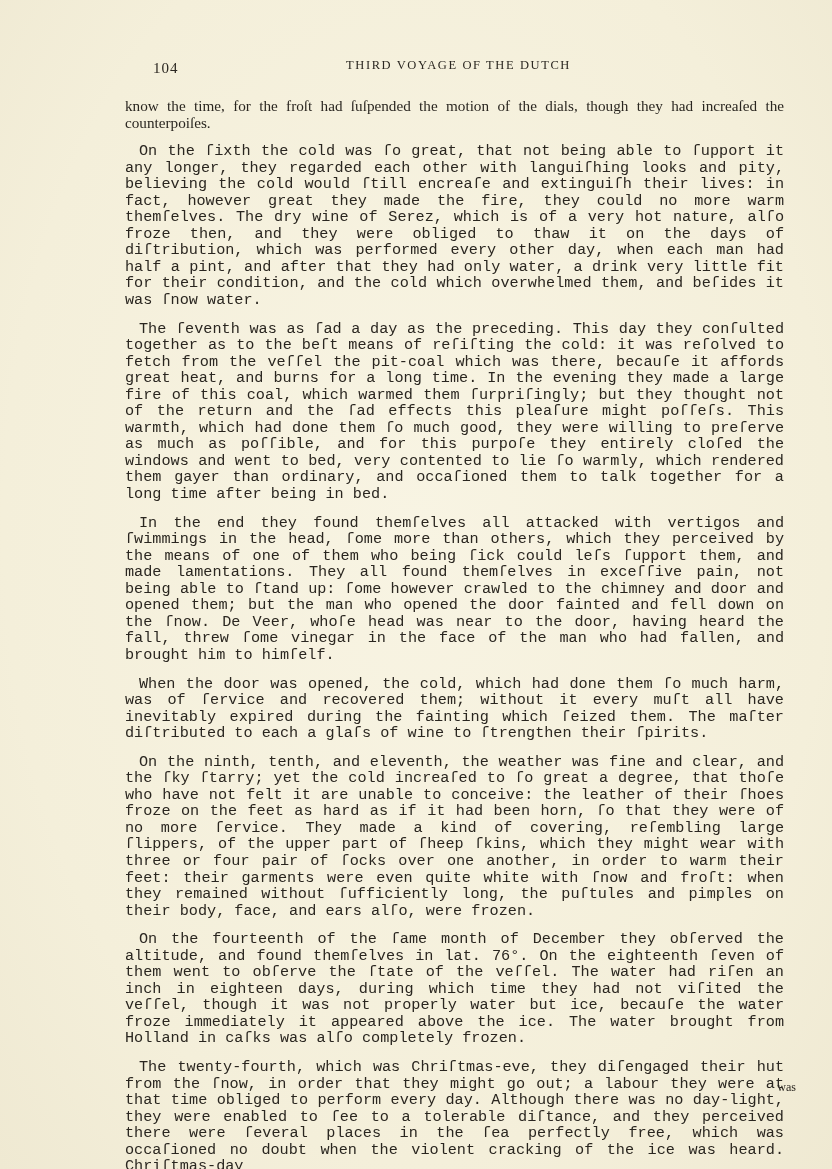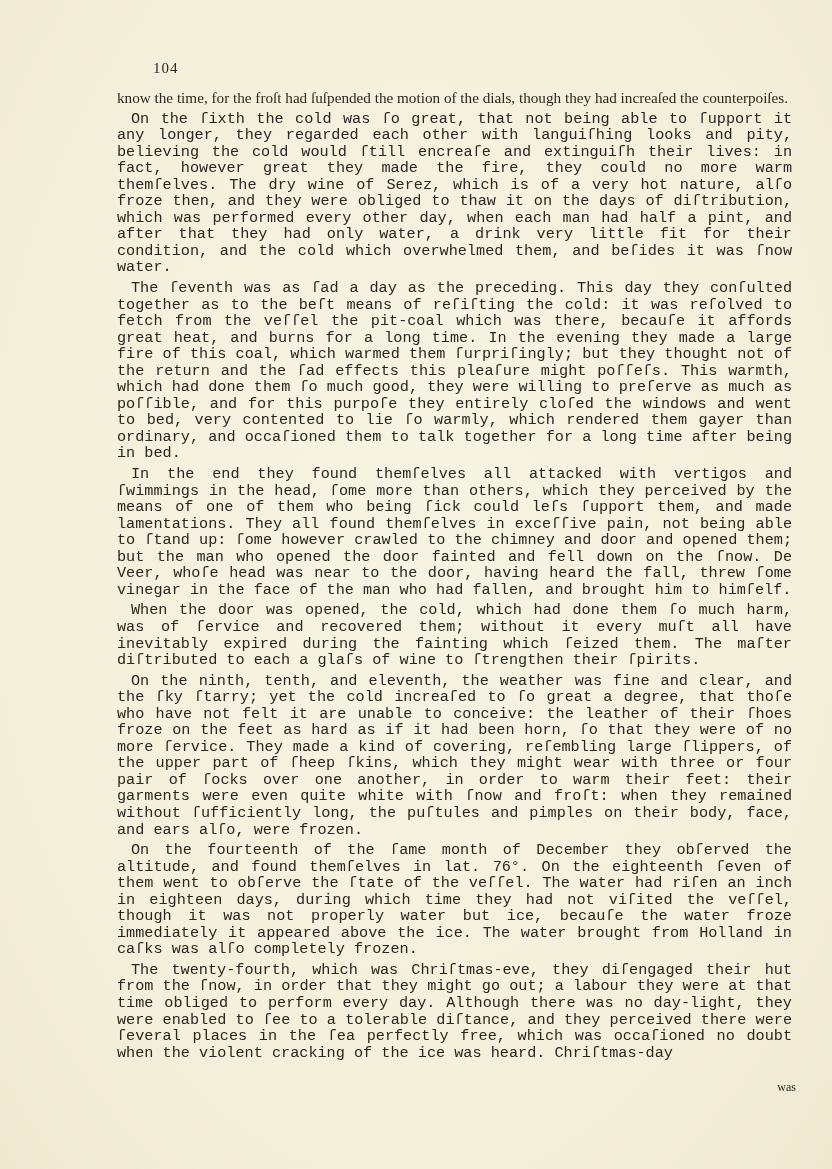--- a/index.html
+++ b/index.html
@@ -52,21 +52,21 @@
       position: absolute;
       left: 113px;
       top: 86px;
       width: 683px;
       font-size: 15.2px;
       line-height: 16.55px;
       text-align: justify;
       hyphens: none;
     }
     .para {
-      margin: 4px;
+      margin: 12px;
       text-indent: 0;
     }
     .para.indent {
       text-indent: 14px;
       font-family: Liberation Mono, monospace;
     }
     .catchword {
       position: absolute;
       top: 1080px;
       right: 36px;
@@ -74,20 +74,21 @@
       color: #2a2620;
     }
   </style>
 </head>
 <body>
 
 <div class="page">
 
   <div class="running-head">
     <span class="page-number">104</span>
+    <div class="header-title">THIRD VOYAGE OF THE DUTCH</div>
   </div>
 
   <div class="body-text">
     <p class="para">know the time, for the froſt had ſuſpended the motion of the dials, though they had increaſed the counterpoiſes.</p>
     <p class="para indent">On the ſixth the cold was ſo great, that not being able to ſupport it any longer, they regarded each other with languiſhing looks and pity, believing the cold would ſtill encreaſe and extinguiſh their lives: in fact, however great they made the fire, they could no more warm themſelves. The dry wine of Serez, which is of a very hot nature, alſo froze then, and they were obliged to thaw it on the days of diſtribution, which was performed every other day, when each man had half a pint, and after that they had only water, a drink very little fit for their condition, and the cold which overwhelmed them, and beſides it was ſnow water.</p>
     <p class="para indent">The ſeventh was as ſad a day as the preceding. This day they conſulted together as to the beſt means of reſiſting the cold: it was reſolved to fetch from the veſſel the pit-coal which was there, becauſe it affords great heat, and burns for a long time. In the evening they made a large fire of this coal, which warmed them ſurpriſingly; but they thought not of the return and the ſad effects this pleaſure might poſſeſs. This warmth, which had done them ſo much good, they were willing to preſerve as much as poſſible, and for this purpoſe they entirely cloſed the windows and went to bed, very contented to lie ſo warmly, which rendered them gayer than ordinary, and occaſioned them to talk together for a long time after being in bed.</p>
     <p class="para indent">In the end they found themſelves all attacked with vertigos and ſwimmings in the head, ſome more than others, which they perceived by the means of one of them who being ſick could leſs ſupport them, and made lamentations. They all found themſelves in exceſſive pain, not being able to ſtand up: ſome however crawled to the chimney and door and opened them; but the man who opened the door fainted and fell down on the ſnow. De Veer, whoſe head was near to the door, having heard the fall, threw ſome vinegar in the face of the man who had fallen, and brought him to himſelf.</p>
     <p class="para indent">When the door was opened, the cold, which had done them ſo much harm, was of ſervice and recovered them; without it every muſt all have inevitably expired during the fainting which ſeized them. The maſter diſtributed to each a glaſs of wine to ſtrengthen their ſpirits.</p>
     <p class="para indent">On the ninth, tenth, and eleventh, the weather was fine and clear, and the ſky ſtarry; yet the cold increaſed to ſo great a degree, that thoſe who have not felt it are unable to conceive: the leather of their ſhoes froze on the feet as hard as if it had been horn, ſo that they were of no more ſervice. They made a kind of covering, reſembling large ſlippers, of the upper part of ſheep ſkins, which they might wear with three or four pair of ſocks over one another, in order to warm their feet: their garments were even quite white with ſnow and froſt: when they remained without ſufficiently long, the puſtules and pimples on their body, face, and ears alſo, were frozen.</p>
     <p class="para indent">On the fourteenth of the ſame month of December they obſerved the altitude, and found themſelves in lat. 76°. On the eighteenth ſeven of them went to obſerve the ſtate of the veſſel. The water had riſen an inch in eighteen days, during which time they had not viſited the veſſel, though it was not properly water but ice, becauſe the water froze immediately it appeared above the ice. The water brought from Holland in caſks was alſo completely frozen.</p>

